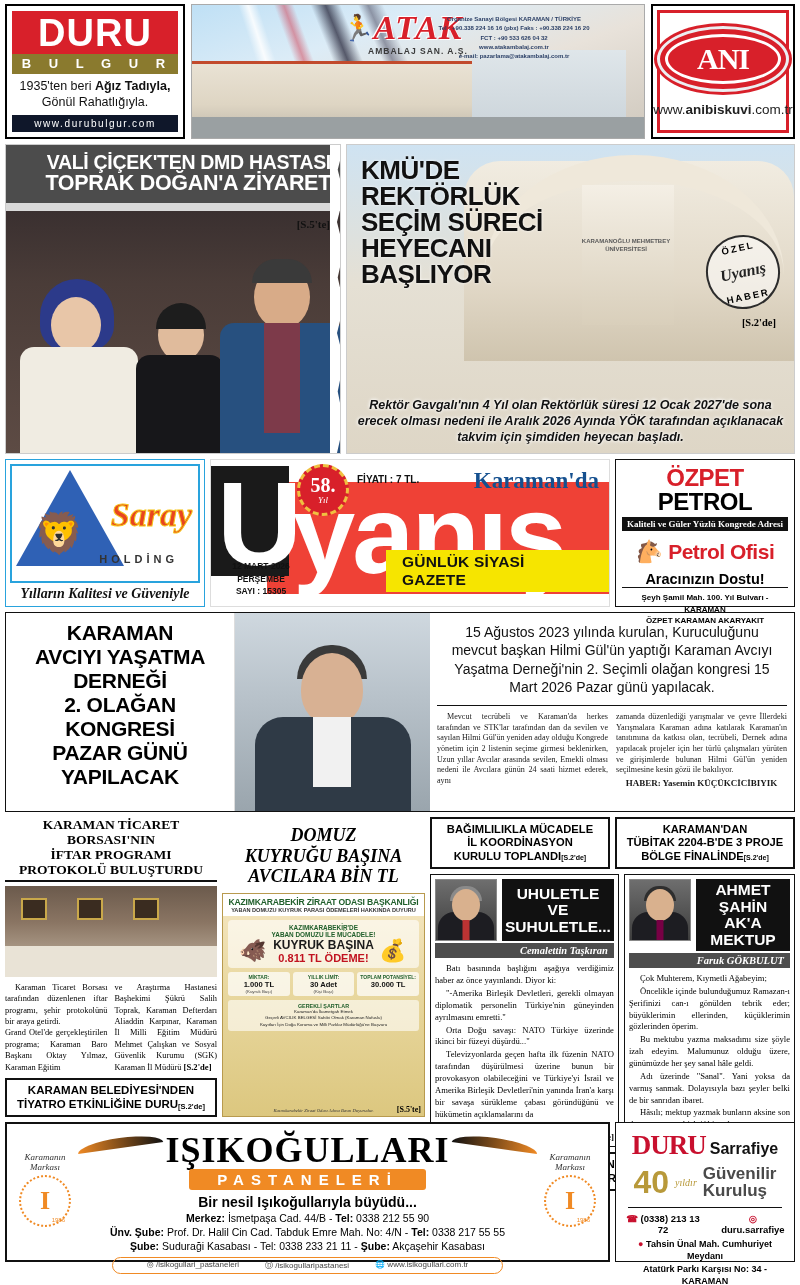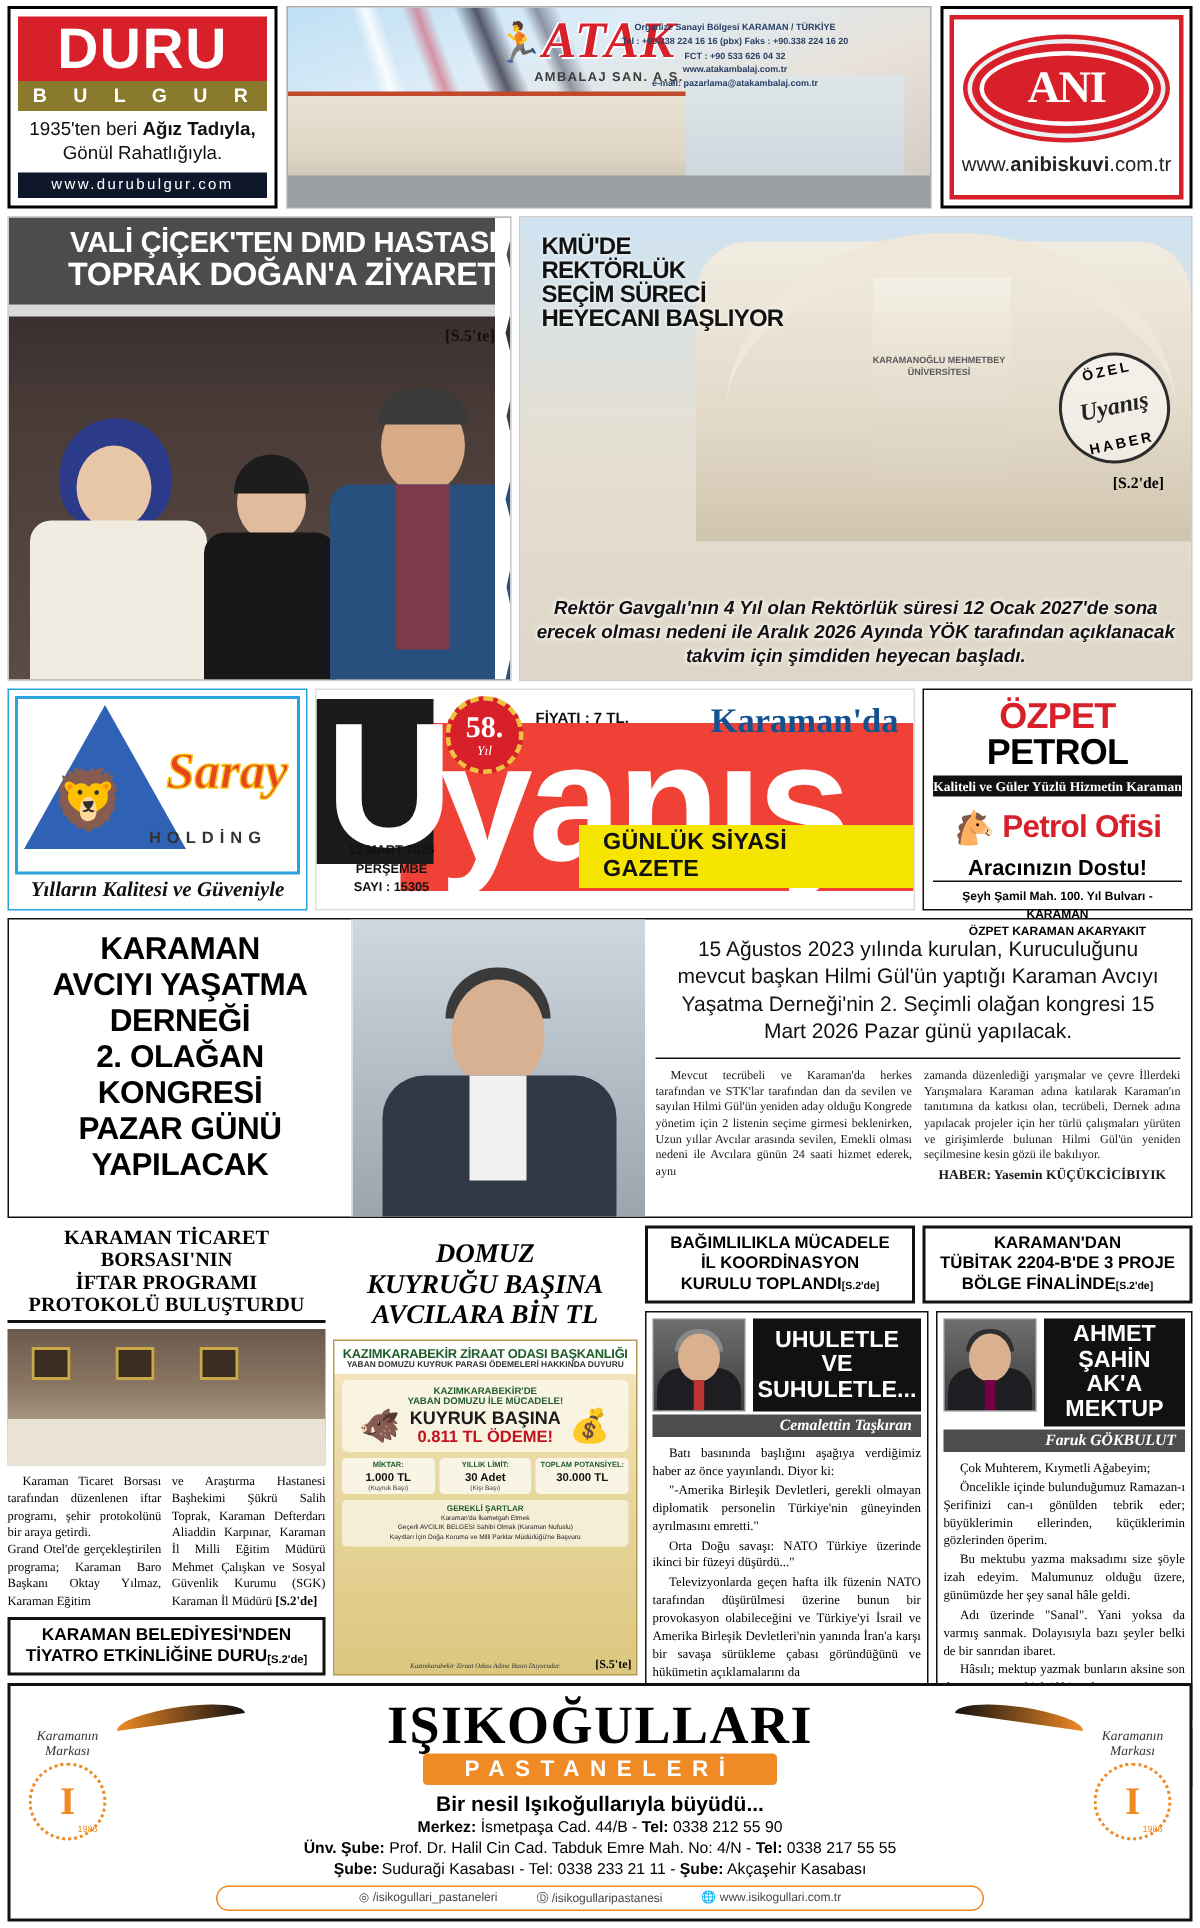--- a/index.html
+++ b/index.html
@@ -56,21 +56,21 @@
   .atak-logo { position:absolute; top:6px; left:50%; transform:translateX(-50%); text-align:center; z-index:4; }
   .atak-word { font-family:"Liberation Serif", serif; font-style:italic; font-weight:bold;
       font-size:34px; color:#d8202a; letter-spacing:1px; line-height:1;
       text-shadow:1px 1px 0 #fff, -1px -1px 0 #fff; }
   .atak-sub { font-size:8.5px; font-weight:bold; color:#3a3a3a; letter-spacing:1px; margin-top:1px; }
   .atak-runner { position:absolute; left:-26px; top:2px; font-size:26px; color:#3b3f9e; }
   .atak-contact { position:absolute; top:10px; right:10px; z-index:5; text-align:center;
       font-size:6px; color:#2a3f66; font-weight:bold; line-height:1.55; width:240px; }
 
   .ad-ani {
-    width:168px; border:2px solid #000; background:#fff; padding:4px;
+    width:144px; border:2px solid #000; background:#fff; padding:4px;
   }
   .ani-inner { border:3px solid #d8202a; height:100%; display:flex; flex-direction:column;
      align-items:center; justify-content:center; padding:6px; }
   .ani-oval { width:132px; height:66px; border-radius:50%; background:#d8202a;
      border:3px solid #eceff2; display:flex; align-items:center; justify-content:center;
      box-shadow:0 0 0 3px #d8202a; }
   .ani-oval-in { width:116px; height:50px; border-radius:50%; border:3px solid #fff;
      display:flex; align-items:center; justify-content:center; }
   .ani-text { color:#fff; font-family:"Liberation Serif", serif; font-weight:bold; font-size:30px; letter-spacing:-1px; }
   .ani-url { margin-top:10px; font-size:13.5px; color:#222; }
@@ -87,21 +87,21 @@
       font-size:11px; font-weight:bold; color:#111; }
   .tl-photo { position:absolute; left:0; right:0; top:66px; bottom:0;
       background: linear-gradient(180deg,#3a3030 0%, #4a3c38 30%, #5d4b44 100%); }
   .person { position:absolute; bottom:0; }
   .p-head { border-radius:50%; position:absolute; }
   .p-body { position:absolute; border-radius:14px 14px 0 0; }
 
   .teaser-right { flex:1; position:relative; border:1px solid #ccc; overflow:hidden;
       background: linear-gradient(180deg,#cfe3f2 0%, #e5e0d4 45%, #ded6c6 100%); }
   .tr-title { position:absolute; left:14px; top:12px; width:260px; color:#111;
-      font-size:16px; font-weight:bold; line-height:1.0; letter-spacing:-0.5px;
+      font-size:26px; font-weight:bold; line-height:1.0; letter-spacing:-0.5px;
       text-shadow:0 0 3px rgba(255,255,255,.9); }
   .kmu-bldg { position:absolute; right:0; top:16px; width:330px; height:200px;
       background: linear-gradient(180deg,#f1ece1 0%, #e2d9c8 60%, #cfc4ae 100%);
       border-radius:36px 36px 0 0; }
   .kmu-arc { position:absolute; right:10px; top:10px; width:300px; height:120px;
       border-top:26px solid #efe8da; border-radius:50%/100% 100% 0 0; }
   .kmu-tower { position:absolute; right:120px; top:40px; width:92px; height:140px;
       background: linear-gradient(180deg,#f4efe5,#d9cfbb); }
   .kmu-name { position:absolute; right:118px; top:92px; width:100px; text-align:center;
       font-size:6px; font-weight:bold; color:#5a5a5a; line-height:1.4; }
@@ -251,21 +251,21 @@
   .col-ttl { flex:1; background:#111; color:#fff; text-align:center; font-size:15.5px; font-weight:bold;
       line-height:1.06; display:flex; align-items:center; justify-content:center; padding:3px; }
   .col-name { background:#4d4d4d; color:#fff; text-align:right; font-family:"Liberation Serif", serif;
       font-style:italic; font-weight:bold; font-size:10.5px; padding:2px 6px; margin-top:2px; }
   .col-text { font-family:"Liberation Serif", serif; font-size:8.6px; line-height:1.38; text-align:justify;
       margin-top:5px; flex:1; }
   .col-text p { text-indent:11px; margin-bottom:1px; }
   .col-ref { text-align:right; font-weight:bold; font-size:9px; font-family:"Liberation Serif",serif; }
 
   
-  .bottom { display:flex; gap:5px; margin-top:5px; height:140px;flex-direction:column; }
+  .bottom { display:flex; gap:5px; margin-top:5px; height:140px; }
   .ad-isik { flex:1; border:2px solid #111; background:#fff; position:relative; padding:5px; text-align:center; }
   .isik-title { font-family:"Liberation Serif", serif; font-weight:bold; font-size:36px; letter-spacing:1px; line-height:1; margin-top:3px; }
   .isik-sub { background:#f08a24; color:#fff; display:inline-block; padding:2px 28px; border-radius:3px;
       font-size:15px; font-weight:bold; letter-spacing:7px; margin-top:1px; }
   .isik-slogan { font-size:14px; font-weight:bold; margin-top:4px; }
   .isik-line { font-size:10.5px; margin-top:2px; }
   .isik-line b { font-weight:bold; }
   .isik-social { margin:5px auto 0; display:flex; justify-content:center; gap:26px;
       border:1.5px solid #f08a24; border-radius:10px; padding:2px 10px; width:66%; font-size:8px; color:#444; }
   .isik-badge { position:absolute; top:28px; width:56px; text-align:center; }
@@ -417,21 +417,21 @@
       <div class="mh-karaman">Karaman'da</div>
       <div class="mh-date">
         <div>12 MART 2026 PERŞEMBE</div>
         <div>SAYI : 15305</div>
       </div>
       <div class="mh-strip">GÜNLÜK SİYASİ GAZETE</div>
     </div>
 
     <div class="mh-ozpet">
       <div class="oz-title"><span class="red">ÖZPET</span><span> PETROL</span></div>
-      <div class="oz-sub">Kaliteli ve Güler Yüzlü Hizmetin Karaman</div>
+      <div class="oz-sub">Kaliteli ve Güler Yüzlü Kongrede Adresi</div>
       <div class="oz-po">
         <span class="oz-horse">🐴</span>
         <span class="oz-po-text">Petrol Ofisi</span>
       </div>
       <div class="oz-slogan">Aracınızın Dostu!</div>
       <div class="oz-addr">
         <div>Şeyh Şamil Mah. 100. Yıl Bulvarı - KARAMAN</div>
         <div>ÖZPET KARAMAN AKARYAKIT</div>
       </div>
     </div>

